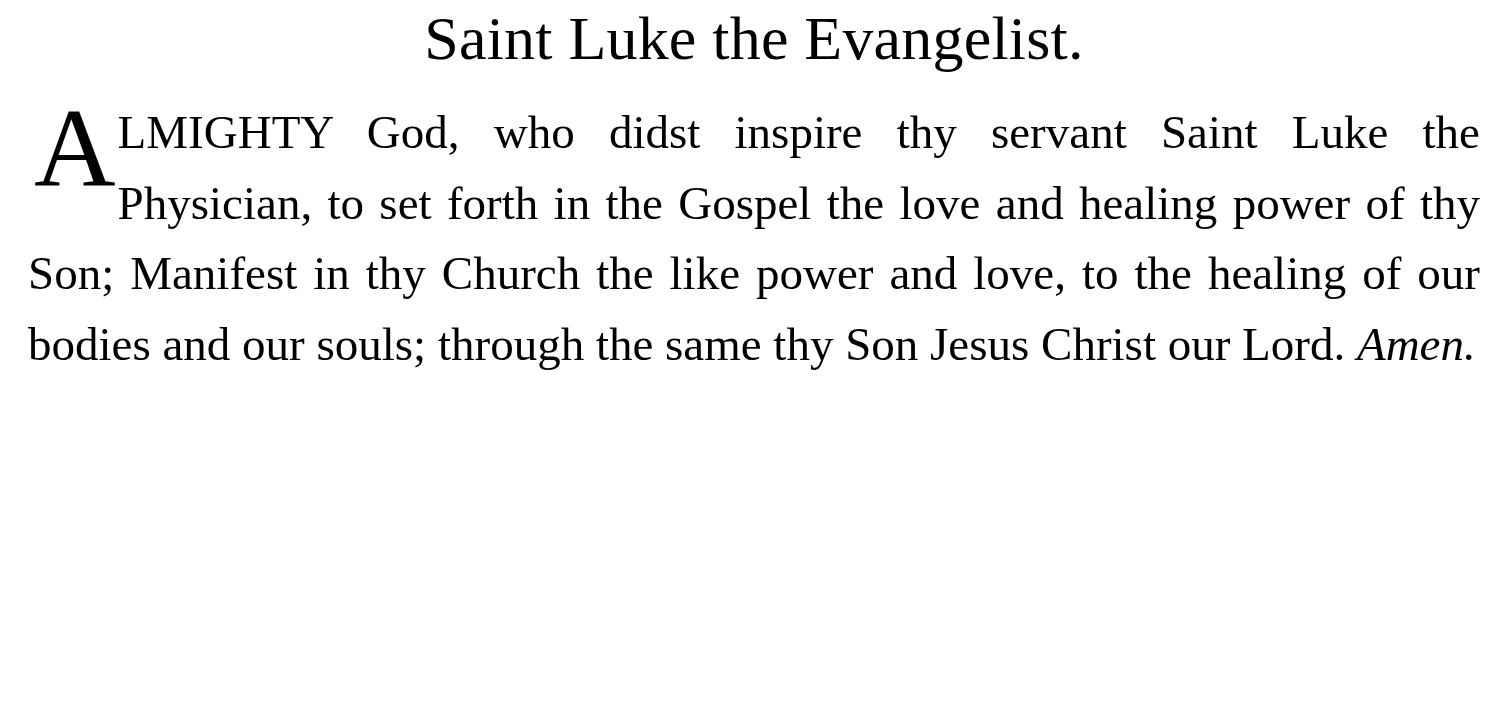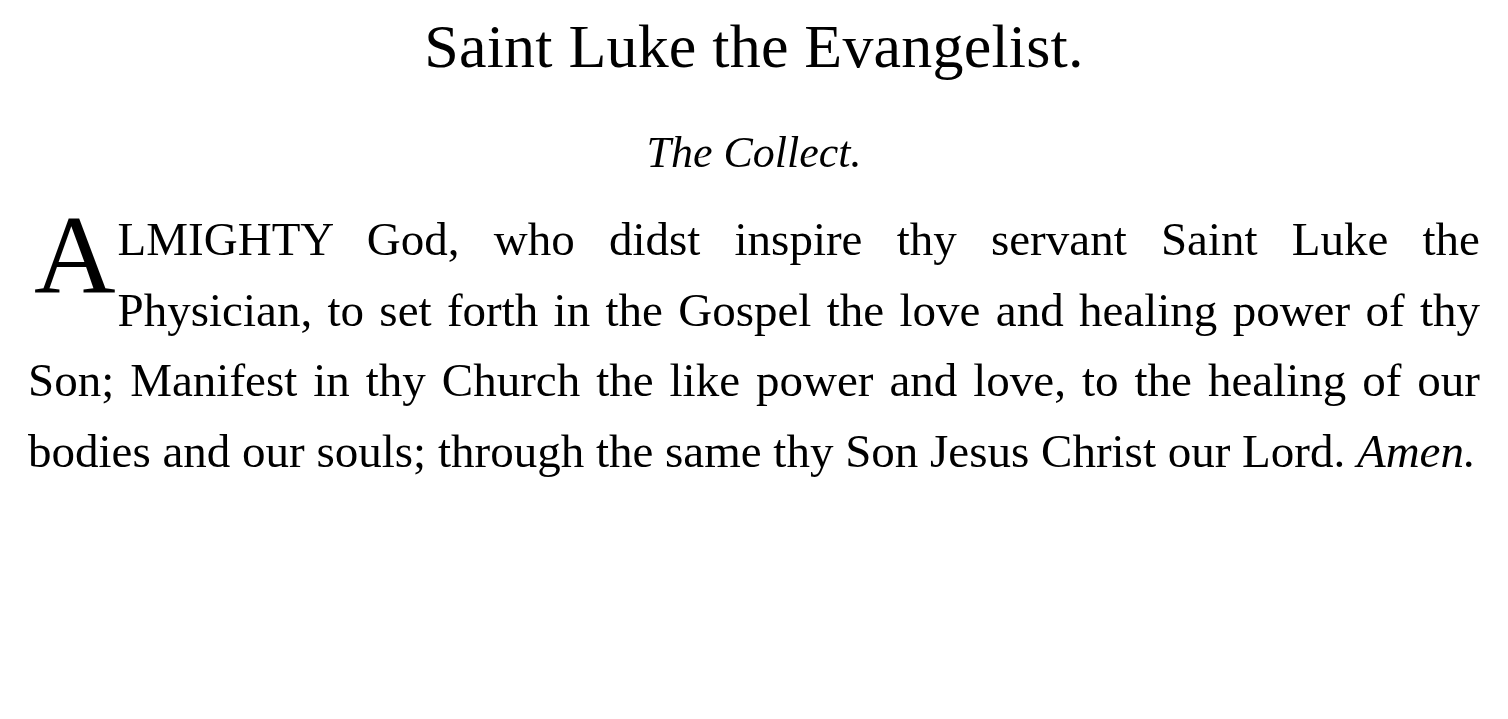--- a/index.html
+++ b/index.html
@@ -20,21 +20,21 @@
     box-sizing: border-box;
     padding: 0 28px;
     position: relative;
   }
   .title {
     text-align: center;
     font-size: 62px;
     line-height: 1.05;
     font-weight: normal;
     margin: 0;
-    padding-top: 14px;
+    padding-top: 6px;
     letter-spacing: 0.2px;
   }
   .subtitle {
     text-align: center;
     font-size: 44px;
     line-height: 1.1;
     margin: 14px 0 0 0;
     font-weight: normal;
   }
   .section-heading {
@@ -65,19 +65,18 @@
   }
 </style>
 </head>
 <body>
 
 <div class="page">
 
   <h1 class="title">Saint Luke the Evangelist.</h1>
 
 
-  <h2 class="section-heading">The Collect.</h2>
 
   <p class="collect">
     <span class="dropcap">A</span><span>LMIGHTY</span><span> God, who didst inspire thy servant Saint Luke the Physician, to set forth in the Gospel the love and healing power of thy Son; Manifest in thy Church the like power and love, to the healing of our bodies and our souls; through the same thy Son Jesus Christ our Lord. </span><span class="amen">Amen.</span>
   </p>
 
 </div>
 
 </body></html>

